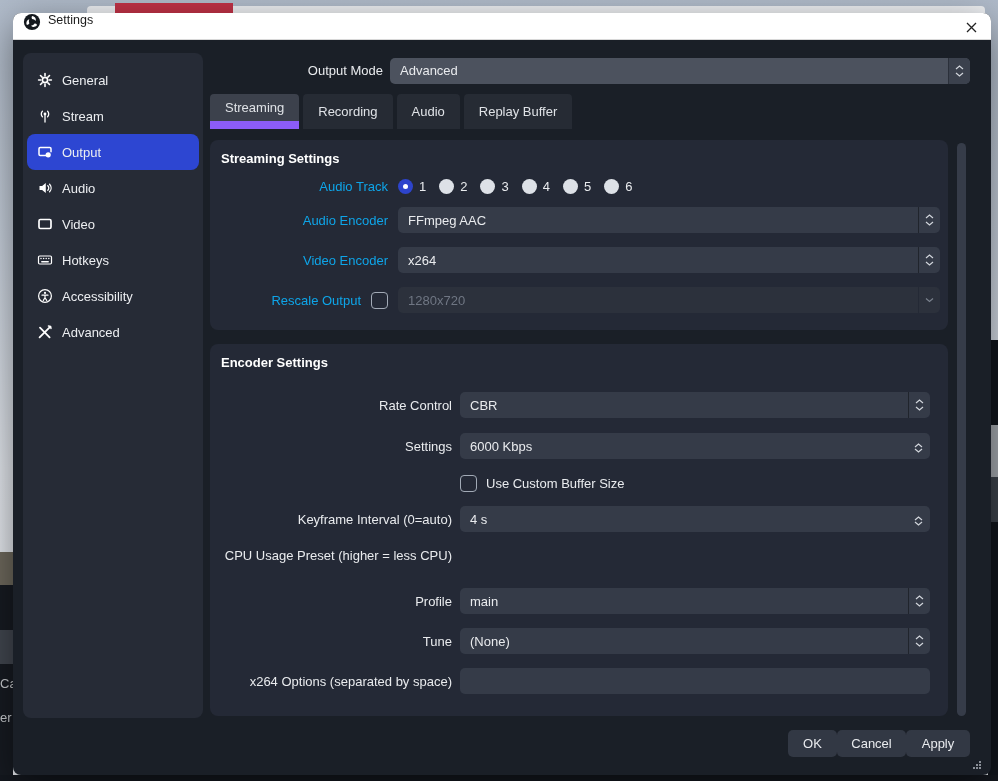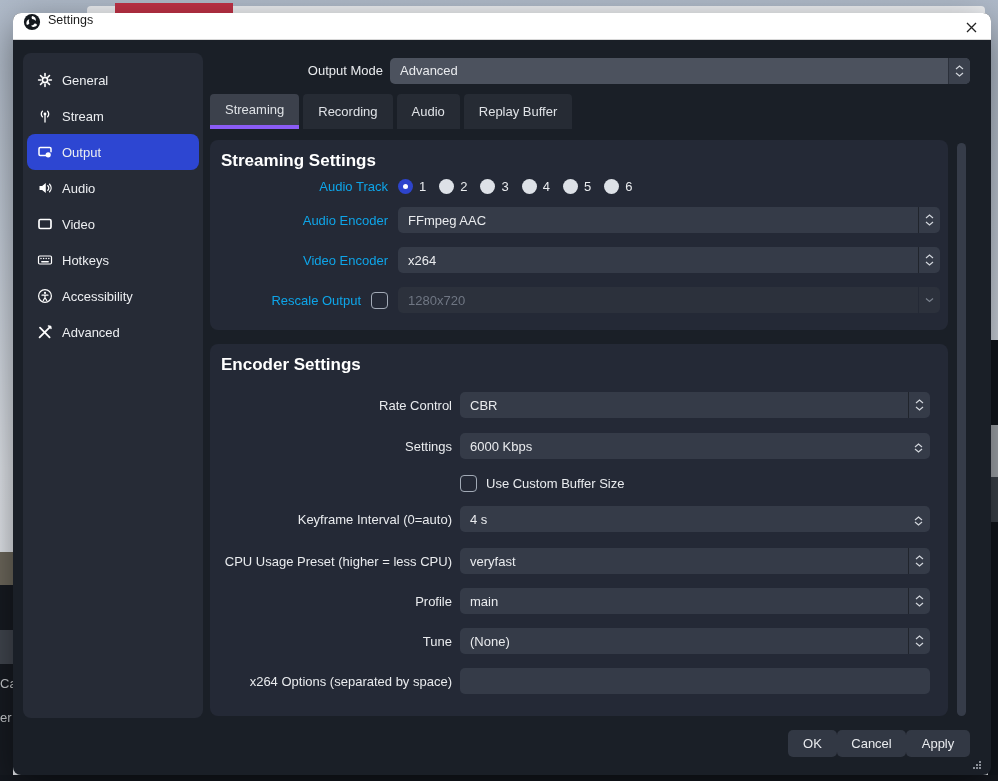--- a/index.html
+++ b/index.html
@@ -41,27 +41,27 @@
   .side-item.sel { background:#2d46d2; }
 
   
   .om-row { left:197px; top:44px; right:21px; height:27px; display:flex; align-items:center; }
   .om-row .lblm { width:173px; text-align:right; margin-right:7px; color:#e9ebee; }
 
   
   .tabs { left:197px; top:81px; height:35px; display:flex; gap:4px; }
   .tab { background:#262b34; color:#dfe2e6; padding:0 15px; display:flex; align-items:center;
          border-radius:4px 4px 0 0; cursor:pointer; height:35px; }
-  .tab.active { background:#3c414c; border-bottom:4px solid #8b5cf6; }
+  .tab.active { background:#3c414c; border-bottom:8px solid #8b5cf6; }
 
   
   .panel { background:#242936; border-radius:8px; }
   .panel1 { left:197px; top:127px; width:738px; height:190px; }
   .panel2 { left:197px; top:331px; width:738px; height:372px; }
-  .p-title { position:absolute; left:11px; top:11px; font-weight:bold; color:#ffffff; font-size:17px; }
+  .p-title { position:absolute; left:11px; top:11px; font-weight:bold; color:#ffffff; font-size:13px; }
   .row { position:absolute; left:10px; display:flex; align-items:center; }
   .lbl  { width:168px; text-align:right; margin-right:10px; color:#0ea5e9; white-space:nowrap; }
   .lbl2 { width:232px; text-align:right; margin-right:8px; color:#e9ebee; white-space:nowrap; }
 
   
   .field { position:relative; flex:1; height:26px; background:#353b48; border-radius:5px;
            display:flex; align-items:center; color:#e9ebee; padding-left:10px; cursor:pointer; }
   .combo .cbtn { position:absolute; right:0; top:0; width:22px; height:100%; border-left:1px solid #20242c;
                  display:flex; flex-direction:column; align-items:center; justify-content:center; gap:2px; }
   .spin .s-up { position:absolute; right:7px; top:3px; }
@@ -347,31 +347,20 @@
               <path d="M1 4l3.5-3L8 4" stroke="#d2d6dc" stroke-width="1.2" fill="none"></path>
             </svg></span>
         <span class="s-dn"><svg width="9" height="5" viewBox="0 0 9 5">
               <path d="M1 1l3.5 3L8 1" stroke="#d2d6dc" stroke-width="1.2" fill="none"></path>
             </svg></span>
       </div>
     </div>
 
     <div class="row" style="top:204px; right:18px;">
       <span class="lbl2">CPU Usage Preset (higher = less CPU)</span>
-      <div class="field combo">
-        <span>veryfast</span>
-        <span class="cbtn">
-          <svg width="9" height="5" viewBox="0 0 9 5">
-              <path d="M1 4l3.5-3L8 4" stroke="#d2d6dc" stroke-width="1.2" fill="none"></path>
-            </svg>
-          <svg width="9" height="5" viewBox="0 0 9 5">
-              <path d="M1 1l3.5 3L8 1" stroke="#d2d6dc" stroke-width="1.2" fill="none"></path>
-            </svg>
-        </span>
-      </div>
     </div>
 
     <div class="row" style="top:244px; right:18px;">
       <span class="lbl2">Profile</span>
       <div class="field combo">
         <span>main</span>
         <span class="cbtn">
           <svg width="9" height="5" viewBox="0 0 9 5">
               <path d="M1 4l3.5-3L8 4" stroke="#d2d6dc" stroke-width="1.2" fill="none"></path>
             </svg>

